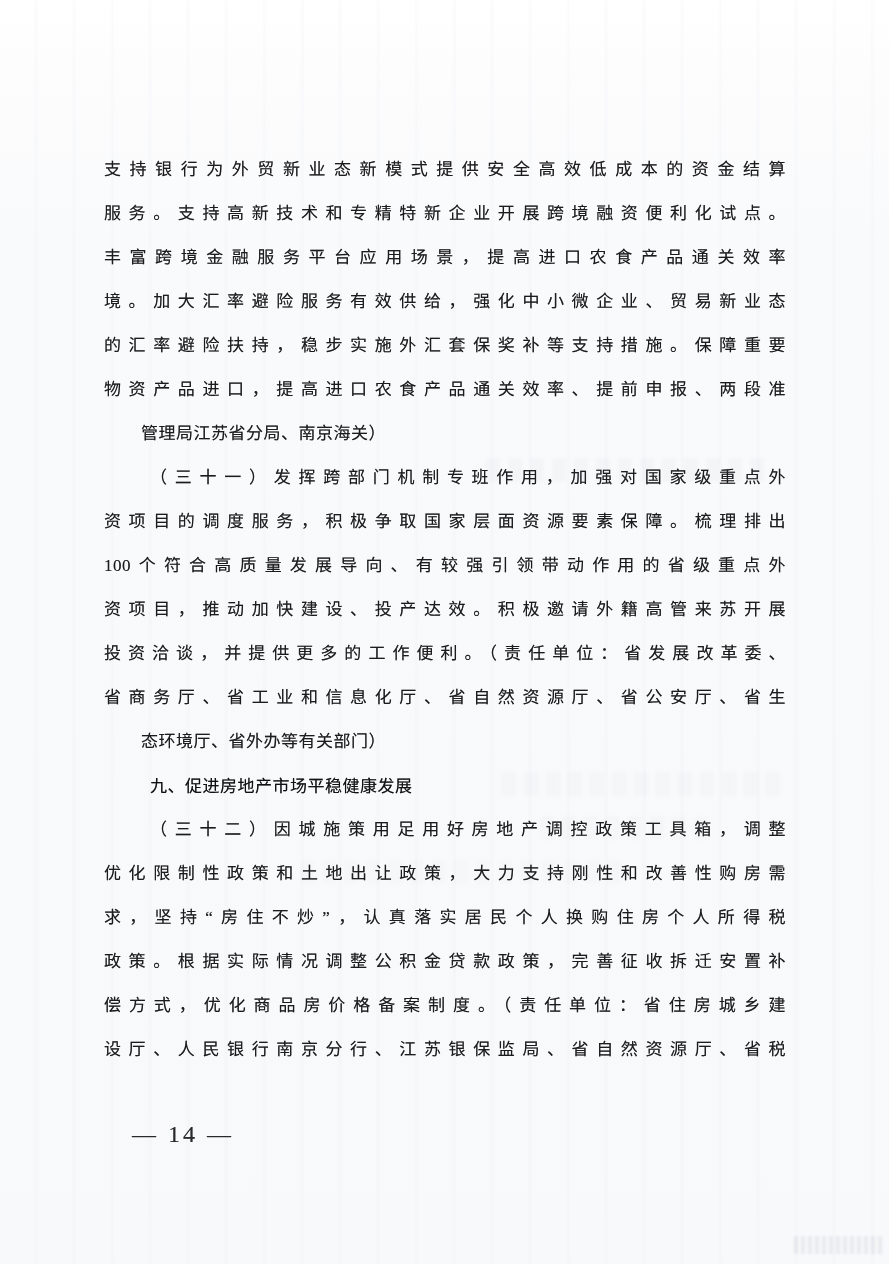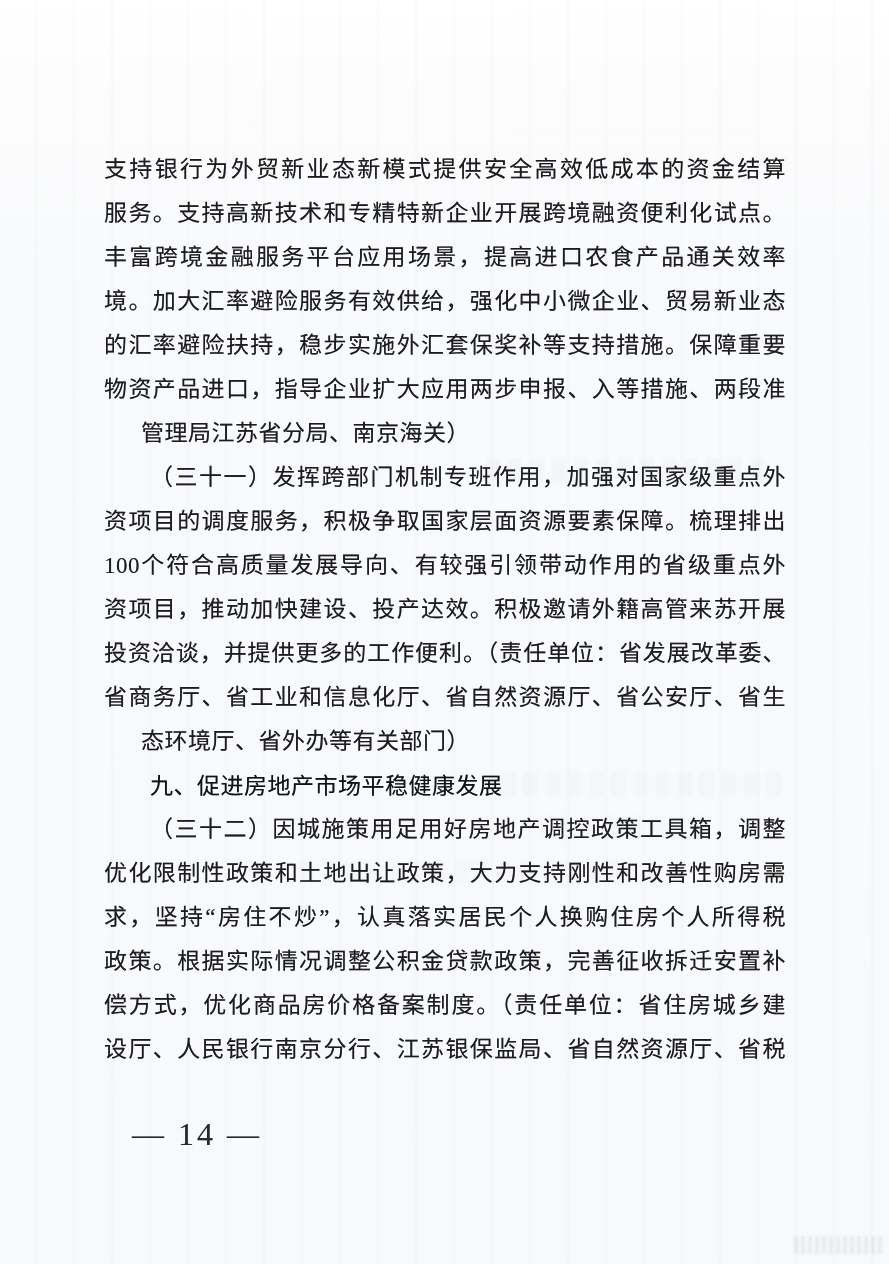--- a/index.html
+++ b/index.html
@@ -30,21 +30,21 @@
   }
   .content {
     position: absolute;
     left: 104px;
     top: 148px;
     width: 682px;
   }
   .line {
     height: 44px;
     line-height: 44px;
-    font-size: 23px;
+    font-size: 17px;
     color: #1c1c1e;
     text-shadow: 0 0 0.6px rgba(25,25,30,0.5);
     text-align: justify;
     text-align-last: justify;
     white-space: nowrap;
     letter-spacing: 0.5px;
   }
   .line--short {
     text-align: left;
     text-align-last: left;
@@ -58,21 +58,21 @@
     font-weight: 400;
     color: #111214;
     text-shadow: 0 0 0.5px rgba(10,10,12,0.55);
     text-align: right;
     text-align-last: left;
   }
   .footer {
     position: absolute;
     left: 132px;
     top: 1114px;
-    font-size: 32px;
+    font-size: 24px;
     line-height: 40px;
     color: #2a2a2c;
     letter-spacing: 3px;
     text-shadow: 0 0 0.5px rgba(25,25,30,0.45);
   }
   
   .ghost {
     position: absolute;
     height: 24px;
     background: repeating-linear-gradient(
@@ -112,21 +112,21 @@
 
   <div class="scan-streaks"></div>
 
   <div class="content">
 
     <div class="line">支持银行为外贸新业态新模式提供安全高效低成本的资金结算</div>
     <div class="line">服务。支持高新技术和专精特新企业开展跨境融资便利化试点。</div>
     <div class="line">丰富跨境金融服务平台应用场景，提高进口农食产品通关效率</div>
     <div class="line">境。加大汇率避险服务有效供给，强化中小微企业、贸易新业态</div>
     <div class="line">的汇率避险扶持，稳步实施外汇套保奖补等支持措施。保障重要</div>
-    <div class="line">物资产品进口，指导企业扩大应用两步申报、入等措施、两段准</div>
+    <div class="line">物资产品进口，提高进口农食产品通关效率、提前申报、两段准</div>
     <div class="line line--short">管理局江苏省分局、南京海关）</div>
 
     <div class="line line--indent">（三十一）发挥跨部门机制专班作用，加强对国家级重点外</div>
     <div class="line">资项目的调度服务，积极争取国家层面资源要素保障。梳理排出</div>
     <div class="line">100个符合高质量发展导向、有较强引领带动作用的省级重点外</div>
     <div class="line">资项目，推动加快建设、投产达效。积极邀请外籍高管来苏开展</div>
     <div class="line">投资洽谈，并提供更多的工作便利。（责任单位：省发展改革委、</div>
     <div class="line">省商务厅、省工业和信息化厅、省自然资源厅、省公安厅、省生</div>
     <div class="line line--short">态环境厅、省外办等有关部门）</div>
 

